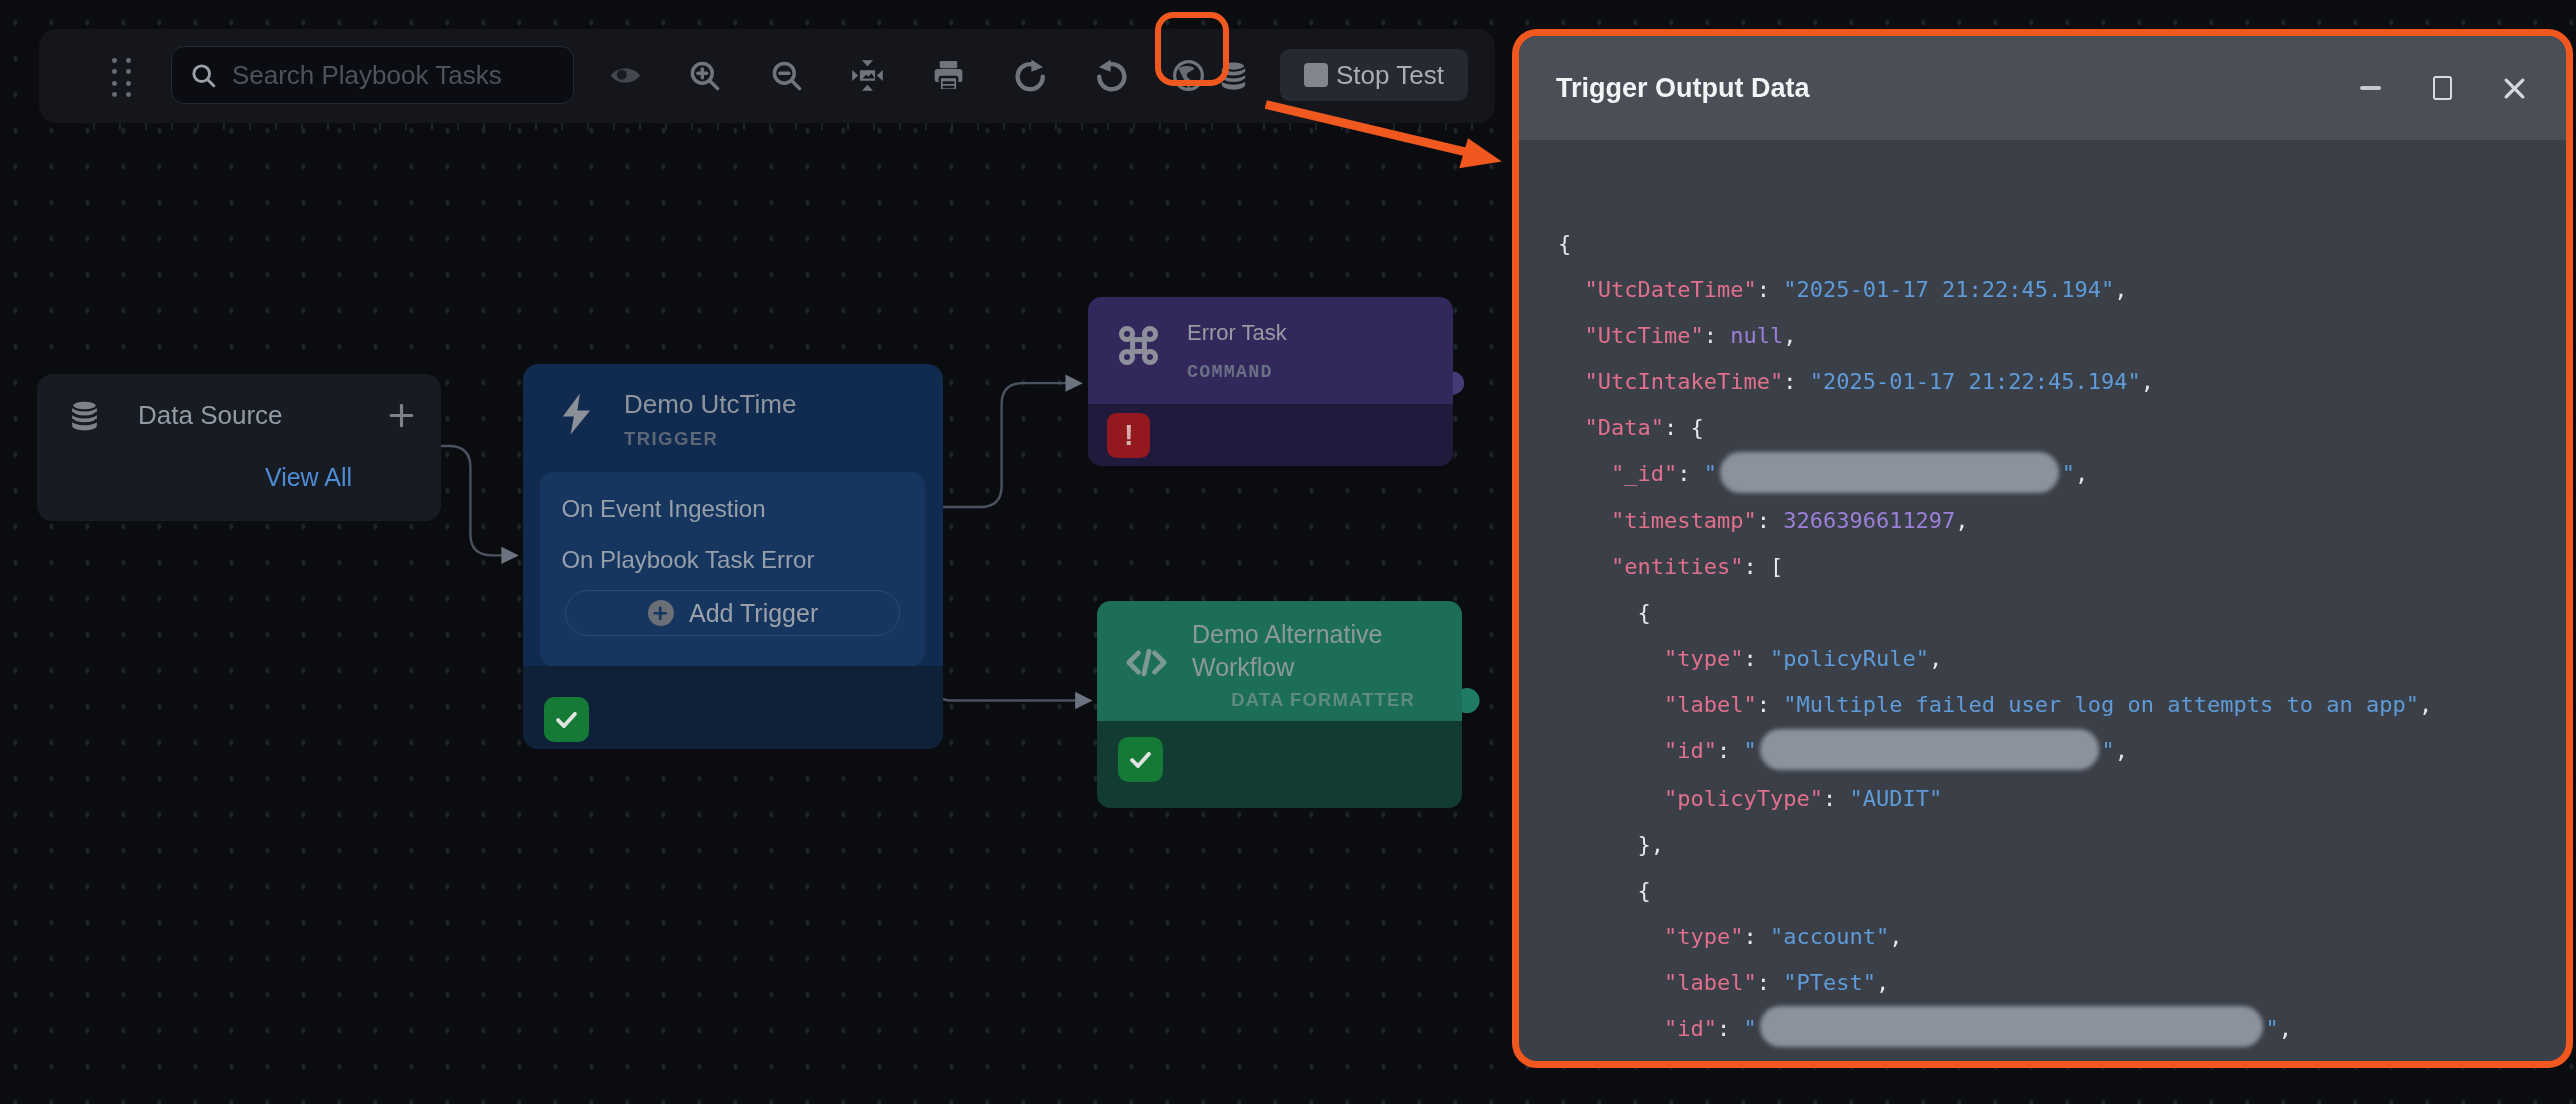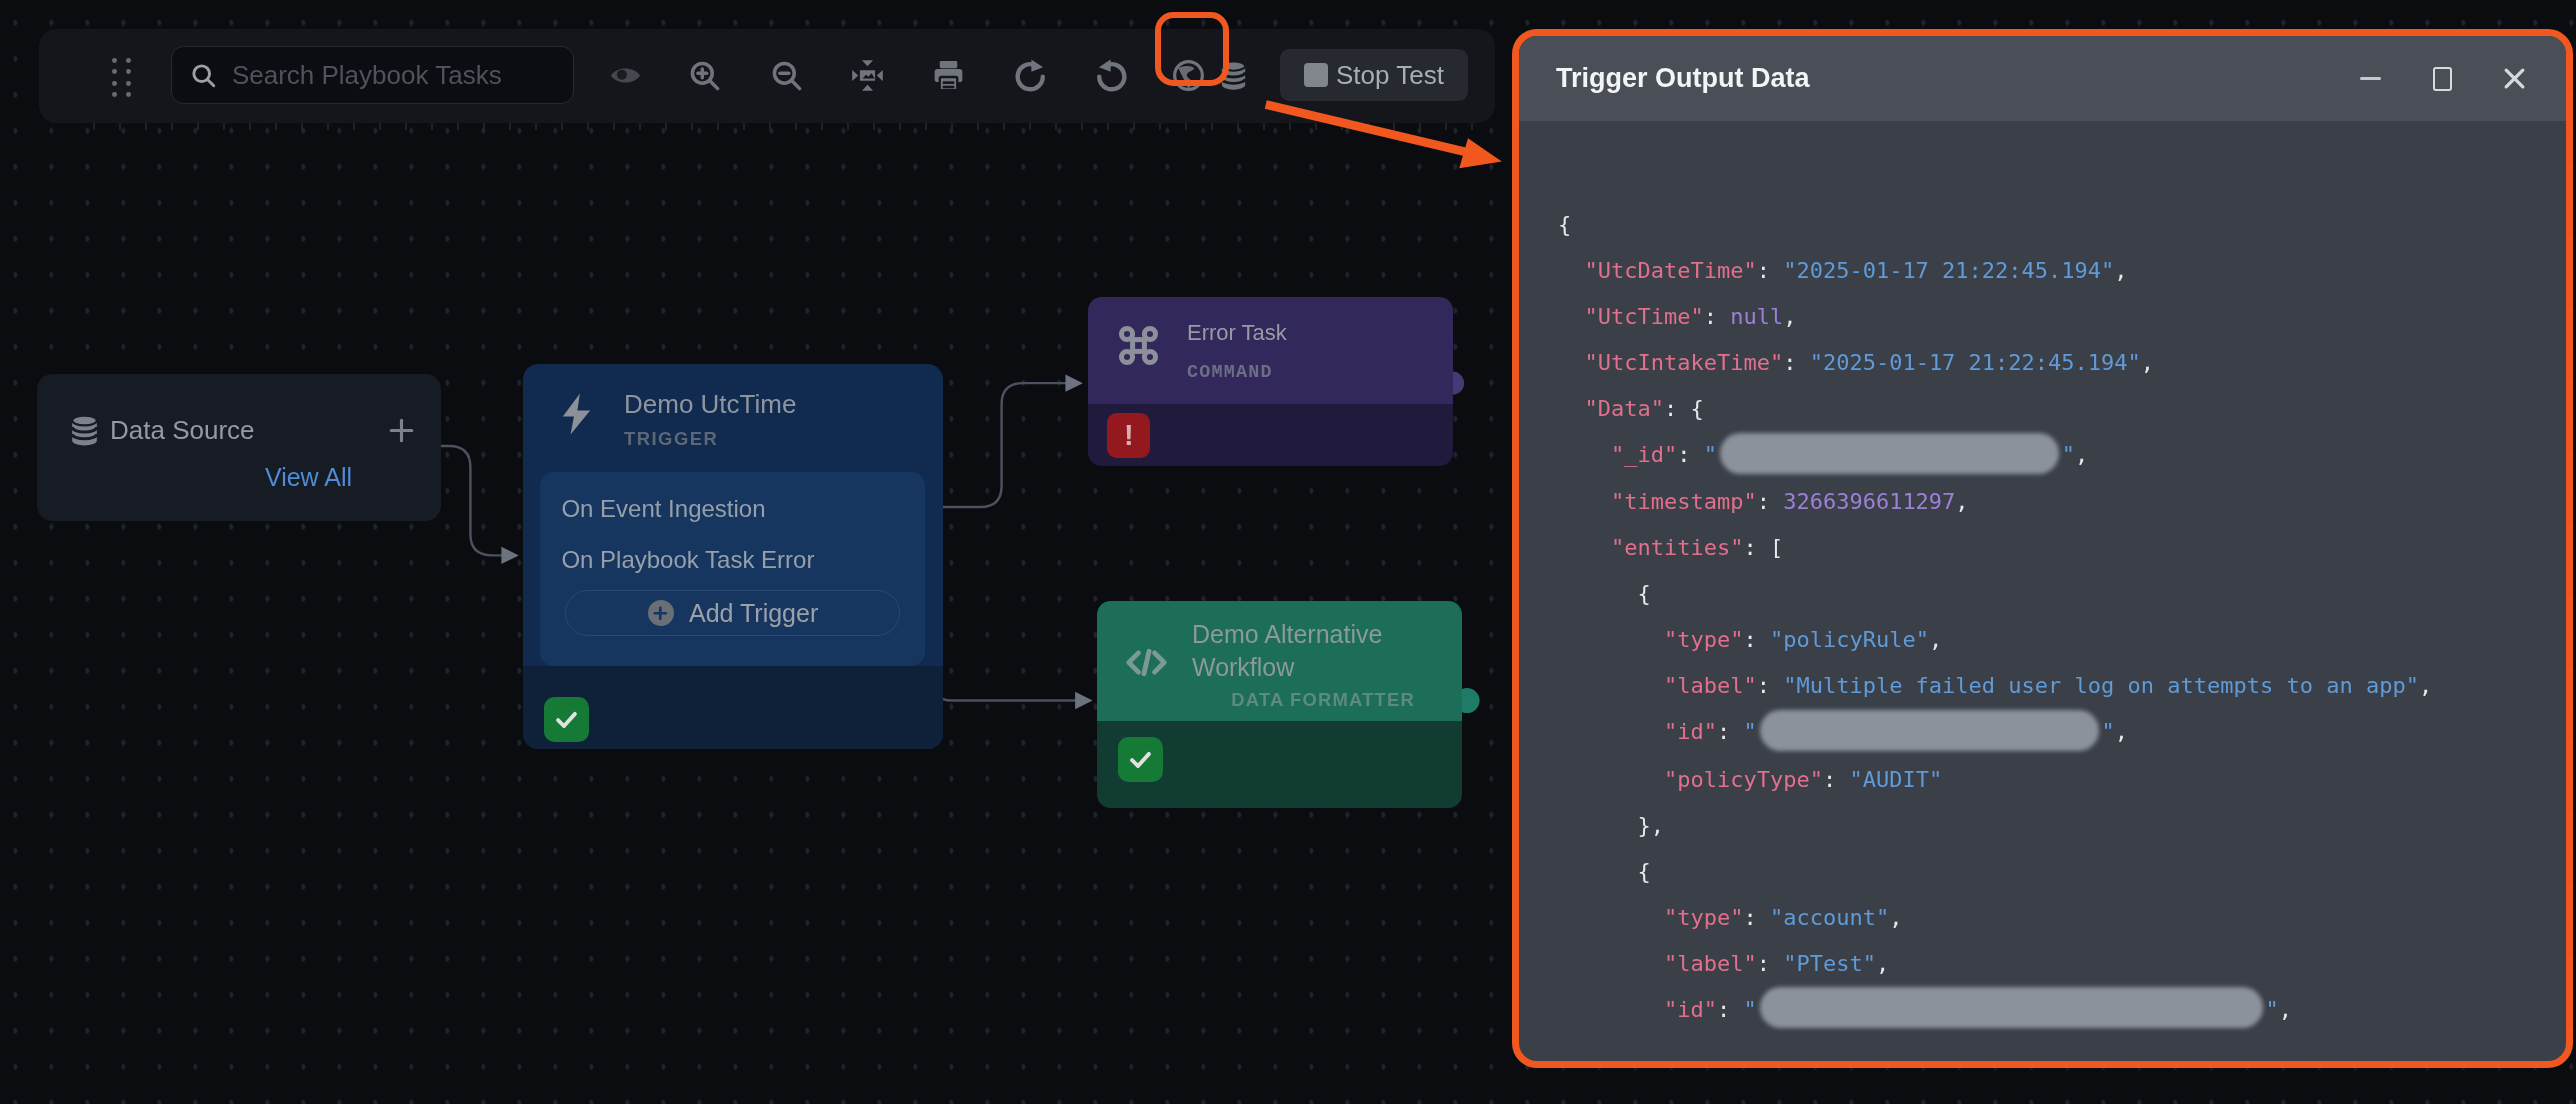--- a/index.html
+++ b/index.html
@@ -59,21 +59,21 @@
     font-family:inherit; font-size:26px; color:#a9adb4; cursor:pointer;
   }
   .stop-square { width:24px; height:24px; border-radius:3.9px; background:#81858c; }
 
   
   .node { z-index:2; border-radius:15.5px; overflow:hidden; }
   .badge { position:absolute; display:flex; align-items:center; justify-content:center; border-radius:10.6px; }
 
   
   .ds-node { left:37px; top:374px; width:404px; height:147px; background:#171b23; }
-  .ds-row1 { position:absolute; left:29px; top:38px; right:25px; display:flex; align-items:center; gap:7px; }
+  .ds-row1 { position:absolute; left:29px; top:23px; right:25px; display:flex; align-items:center; gap:35px; }
   .ds-row1 svg { color:#7d828a; }
   .ds-title { font-size:26px; color:#949aa3; }
   .ds-plus { margin-left:auto; color:#6e737b; }
   .ds-viewall { position:absolute; right:89px; top:89px; font-size:25px; color:#4f8cd6; cursor:pointer; }
 
   
   .trig-node { left:523px; top:364px; width:420px; height:385px; background:#112b50; }
   .trig-head { position:absolute; left:33px; top:25px; display:flex; gap:27px; }
   .trig-bolt { color:#8b9099; margin-top:1.9px; }
   .trig-title { font-size:26px; color:#8e959e; }
@@ -117,21 +117,21 @@
   
   #annot { left:0; top:0; z-index:6; pointer-events:none; }
 
   
   .panel {
     left:1512px; top:29px; width:1061px; height:1039px;
     border:7.7px solid #f1581f; border-radius:25px;
     background:#3b3f48; overflow:hidden; z-index:4;
   }
   .panel-header {
-    height:85px; background:#4a4e57;
+    height:104px; background:#4a4e57;
     display:flex; align-items:center; padding:0 37px;
   }
   .panel-title { font-size:27px; font-weight:bold; color:#f3f4f6; }
   .win-controls { margin-left:auto; display:flex; align-items:center; gap:43px; }
   .win-btn { width:29px; height:29px; display:flex; align-items:center; justify-content:center;
     color:#d5d8dc; cursor:pointer; }
   .min-bar { width:21px; height:3.9px; border-radius:1.9px; background:#c6c9ce; }
   .max-rect { width:19.4px; height:24px; border:2.9px solid #d8dade; border-radius:2.9px; }
 
   .json-body { padding:81px 39px 19.4px 39px;

